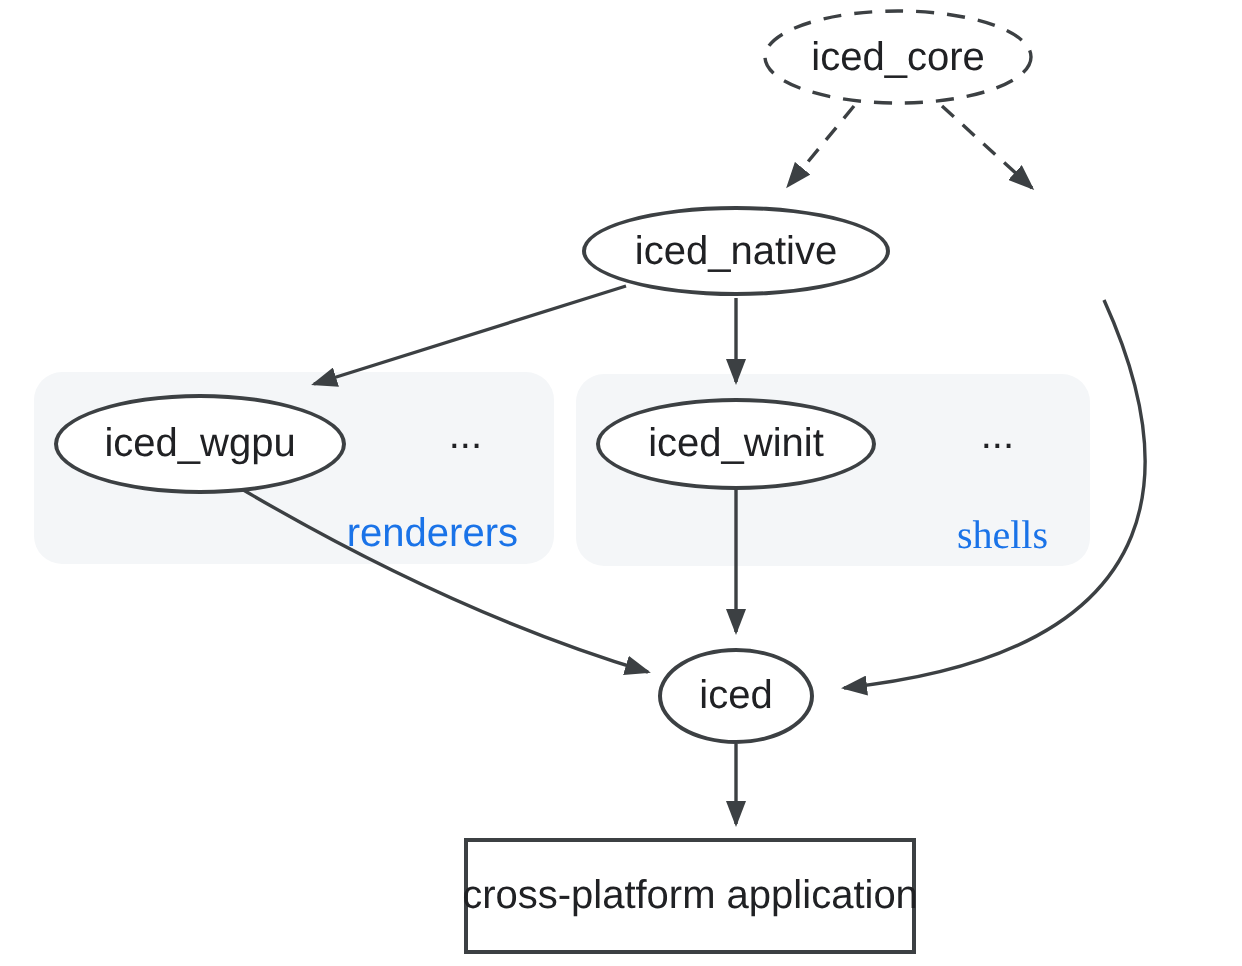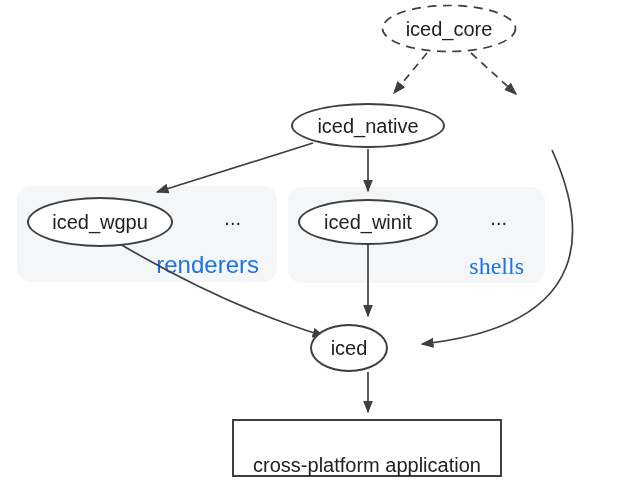--- a/index.html
+++ b/index.html
@@ -27,21 +27,21 @@
     position: absolute;
     background: var(--group-fill);
     border-radius: 14px;
     z-index: 1;
   }
   .group--renderers { left: 17px;  top: 186px; width: 260px; height: 96px; }
   .group--shells    { left: 288px; top: 187px; width: 257px; height: 96px; }
 
   .group-label {
     position: absolute;
-    font-size: 24px;
+    font-size: 20px;
     color: var(--accent);
     line-height: 1;
     white-space: nowrap;
   }
   .group--renderers .group-label { right: 18px; bottom: 5px; }
   .group--shells    .group-label { right: 21px; bottom: 5px; font-family: Liberation Serif, serif; }
 
   .ellipsis {
     position: absolute;
     font-size: 20px;
@@ -94,22 +94,22 @@
     background: var(--node-fill);
     border: 2px solid var(--stroke);
     border-radius: 0;
   }
 
   .node--core   { left: 382px; top: 5px;   width: 134px; height: 47px; }
   .node--native { left: 291px; top: 103px; width: 154px; height: 45px; }
   .node--web    { left: 484px; top: 107px; width: 134px; height: 41px; }
   .node--wgpu   { left: 27px;  top: 197px; width: 146px; height: 50px; }
   .node--winit  { left: 298px; top: 199px; width: 140px; height: 46px; }
-  .node--iced   { left: 310px; top: 324px; width: 78px;  height: 48px; }
-  .node--app    { left: 232px; top: 419px; width: 270px; height: 58px; align-items: flex-end; }
+  .node--iced   { left: 329px; top: 324px; width: 78px;  height: 48px; }
+  .node--app    { left: 232px; top: 419px; width: 226px; height: 58px; }
 </style>
 </head>
 <body>
 
 <div class="canvas">
 
   <div class="group group--renderers">
     <span class="ellipsis">...</span>
     <span class="group-label">renderers</span>
   </div>

